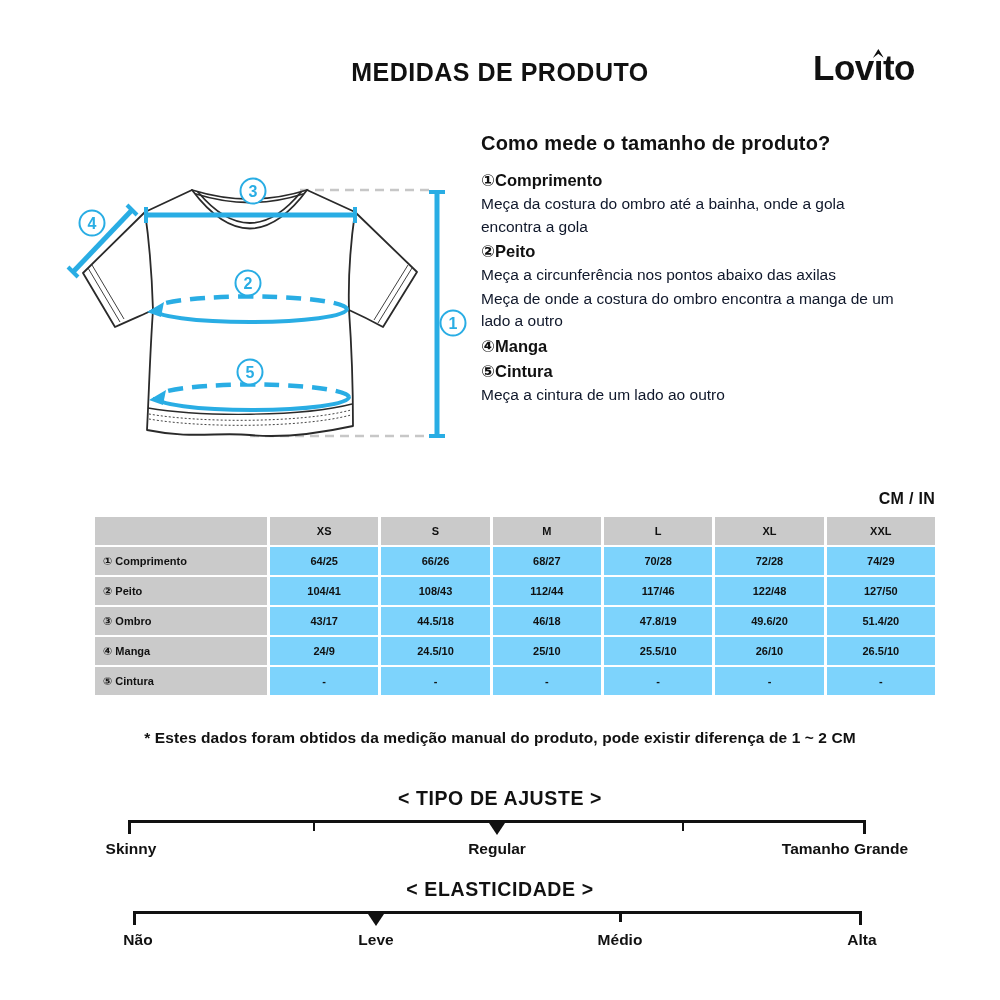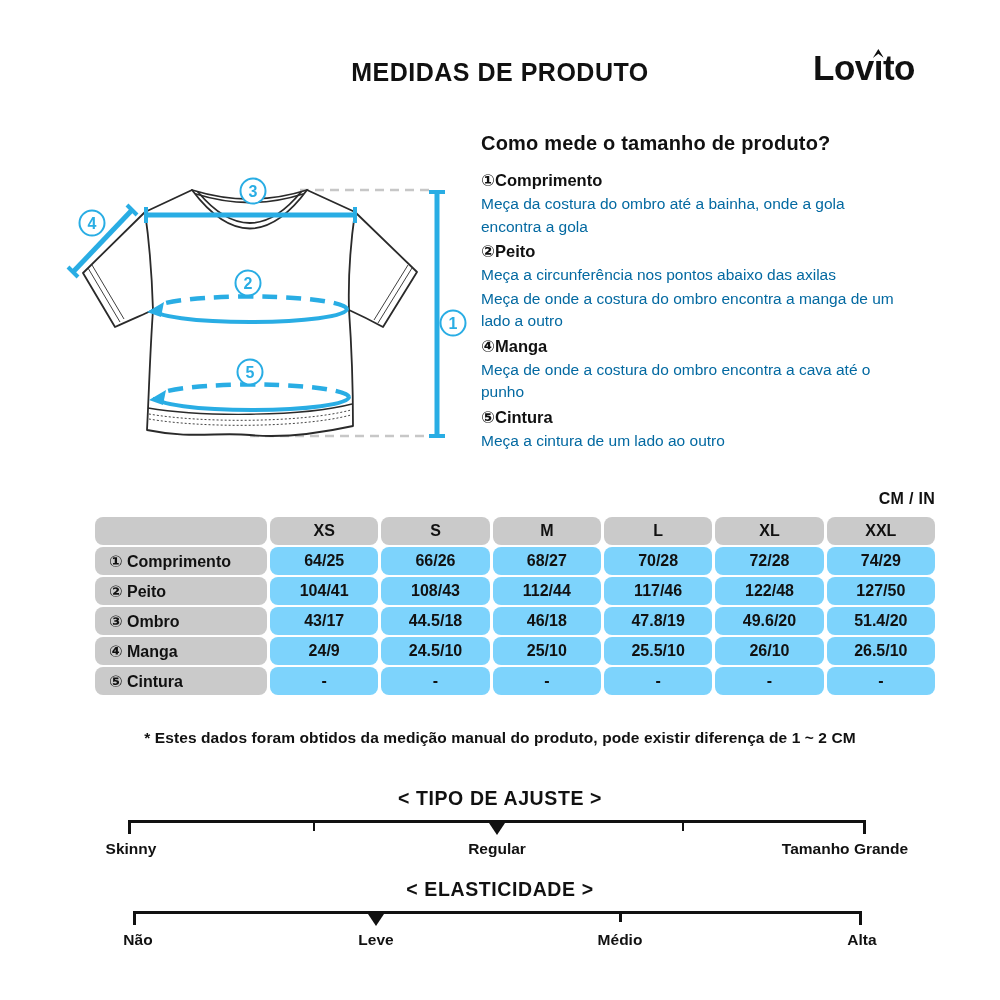--- a/index.html
+++ b/index.html
@@ -11,30 +11,30 @@
 
   .logo { position:absolute; left:813px; top:48px; font-size:35px; font-weight:800; letter-spacing:-.5px; white-space:nowrap; }
   .logo-i { position:relative; display:inline-block; }
   .logo-caret { position:absolute; left:50%; top:1px; width:11px; height:9px; transform:translateX(-50%); background:#111;
     clip-path:polygon(50% 0, 100% 100%, 50% 52%, 0 100%); }
 
   
   .howto { position:absolute; left:481px; top:132px; width:440px; }
   .howto h2 { font-size:20px; font-weight:800; margin-bottom:13px; letter-spacing:.2px; }
   .howto .term { font-size:16.5px; font-weight:800; line-height:25px; }
-  .howto .desc { font-size:15.5px; line-height:22.5px; color:#0369a1; width:420px; margin-bottom:1px; }
+  .howto .desc { font-size:15.5px; line-height:22.5px; color:#0f172a; width:420px; margin-bottom:1px; }
 
   .units { position:absolute; left:735px; top:490px; width:200px; text-align:right; font-size:16px; font-weight:800; letter-spacing:.3px; }
 
   
   table.sizes { position:absolute; left:92px; top:515px; width:846px; border-collapse:separate; border-spacing:3px 2px; table-layout:fixed; }
-  table.sizes th, table.sizes td { height:28px; font-size:16px; overflow:hidden; white-space:nowrap;border-radius:8px; }
+  table.sizes th, table.sizes td { height:28px; font-size:11px; overflow:hidden; white-space:nowrap; }
   table.sizes col.lab { width:172px; }
   th.size-h { background:#cacaca; font-weight:800; text-align:center; }
-  td.row-label { background:#cacaca; font-weight:700; text-align:left; padding-left:14px; font-size:16px; }
+  td.row-label { background:#cacaca; font-weight:700; text-align:left; padding-left:8px; font-size:16px; }
   td.val { background:#7dd3fc; font-weight:700; text-align:center; }
 
   .footnote { position:absolute; left:50%; top:729px; transform:translateX(-50%); white-space:nowrap;
     font-size:15.5px; font-weight:800; letter-spacing:.1px; }
 
   .scale-heading { position:absolute; left:0; width:1000px; text-align:center; font-size:19.5px; font-weight:800; letter-spacing:.6px; }
   .scale-track { position:absolute; height:14px; border-top:3px solid #111; }
   .scale-track .tick { position:absolute; top:0; width:3px; height:11px; background:#111; }
   .scale-track .tick.mid { height:8px; width:2.5px; }
   .scale-track .marker { position:absolute; top:0; width:0; height:0;
@@ -127,21 +127,20 @@
     </div>
     <div>
       <div class="term">②Peito</div>
       <div class="desc">Meça a circunferência nos pontos abaixo das axilas</div>
     </div>
     <div>
       <div class="desc">Meça de onde a costura do ombro encontra a manga de um lado a outro</div>
     </div>
     <div>
       <div class="term">④Manga</div>
-      <div class="desc">Meça de onde a costura do ombro encontra a cava até o punho</div>
     </div>
     <div>
       <div class="term">⑤Cintura</div>
       <div class="desc">Meça a cintura de um lado ao outro</div>
     </div>
   </div>
 
   <div class="units">CM / IN</div>
 
   <table class="sizes">

